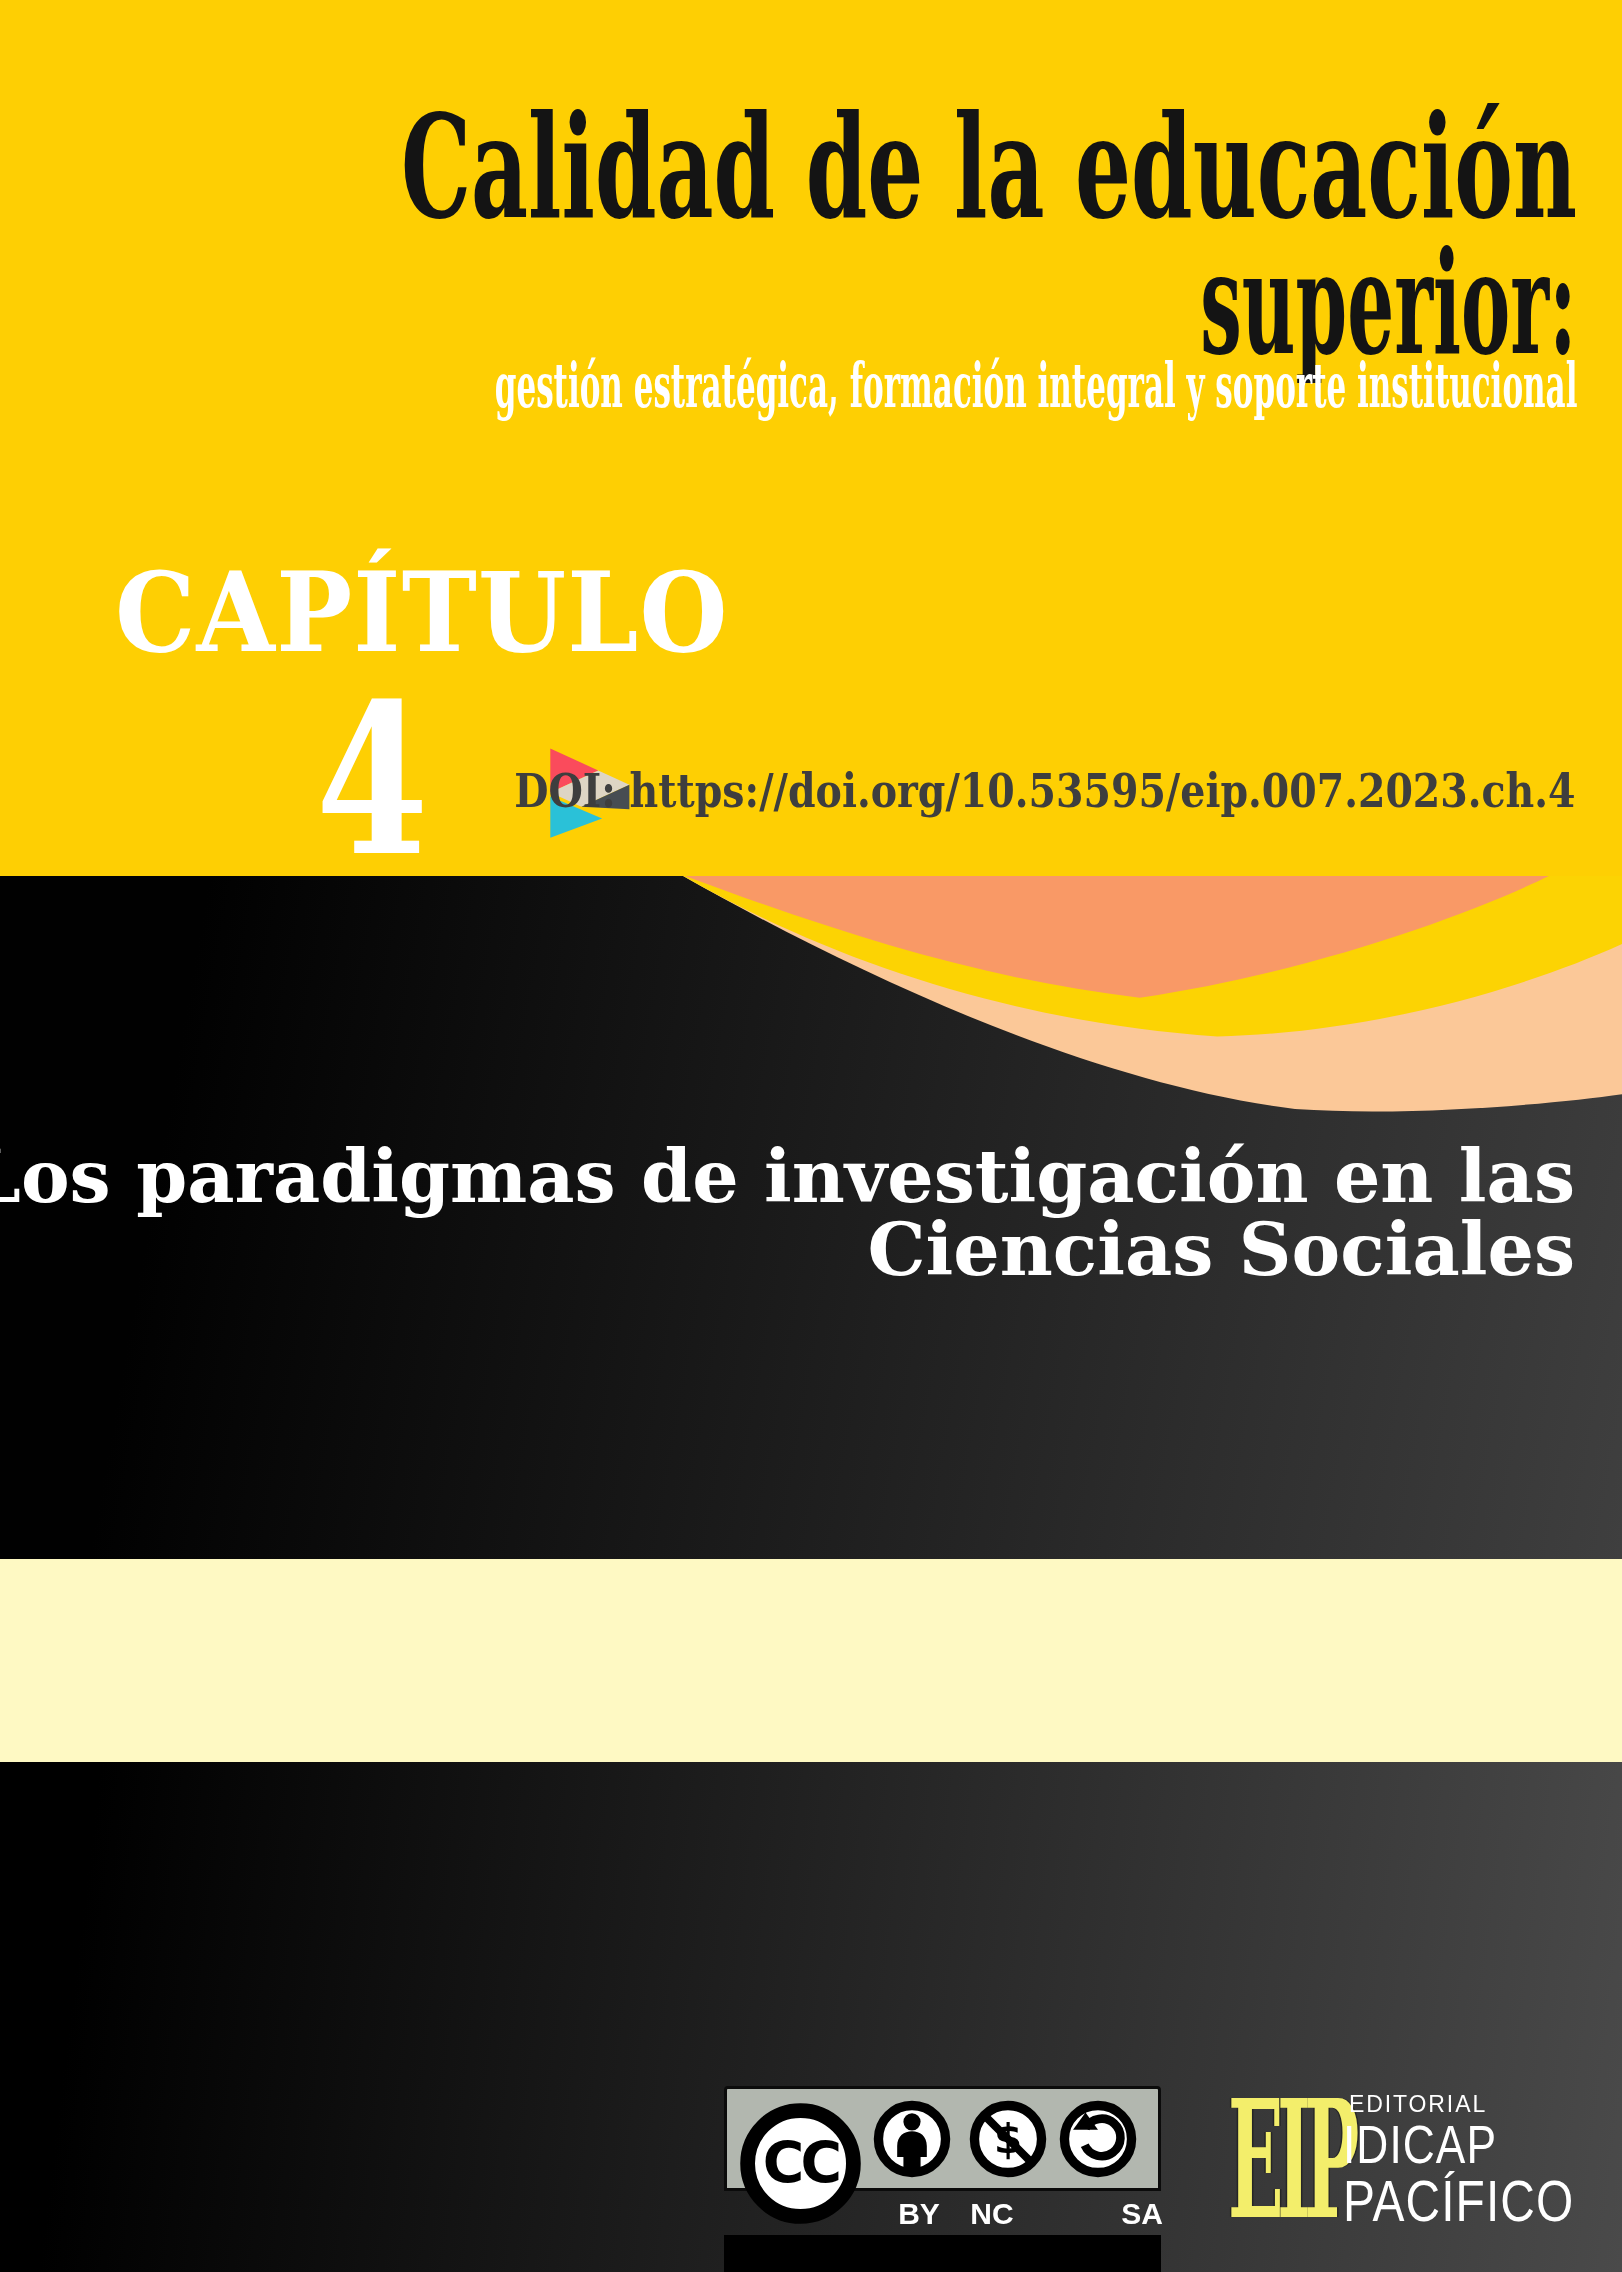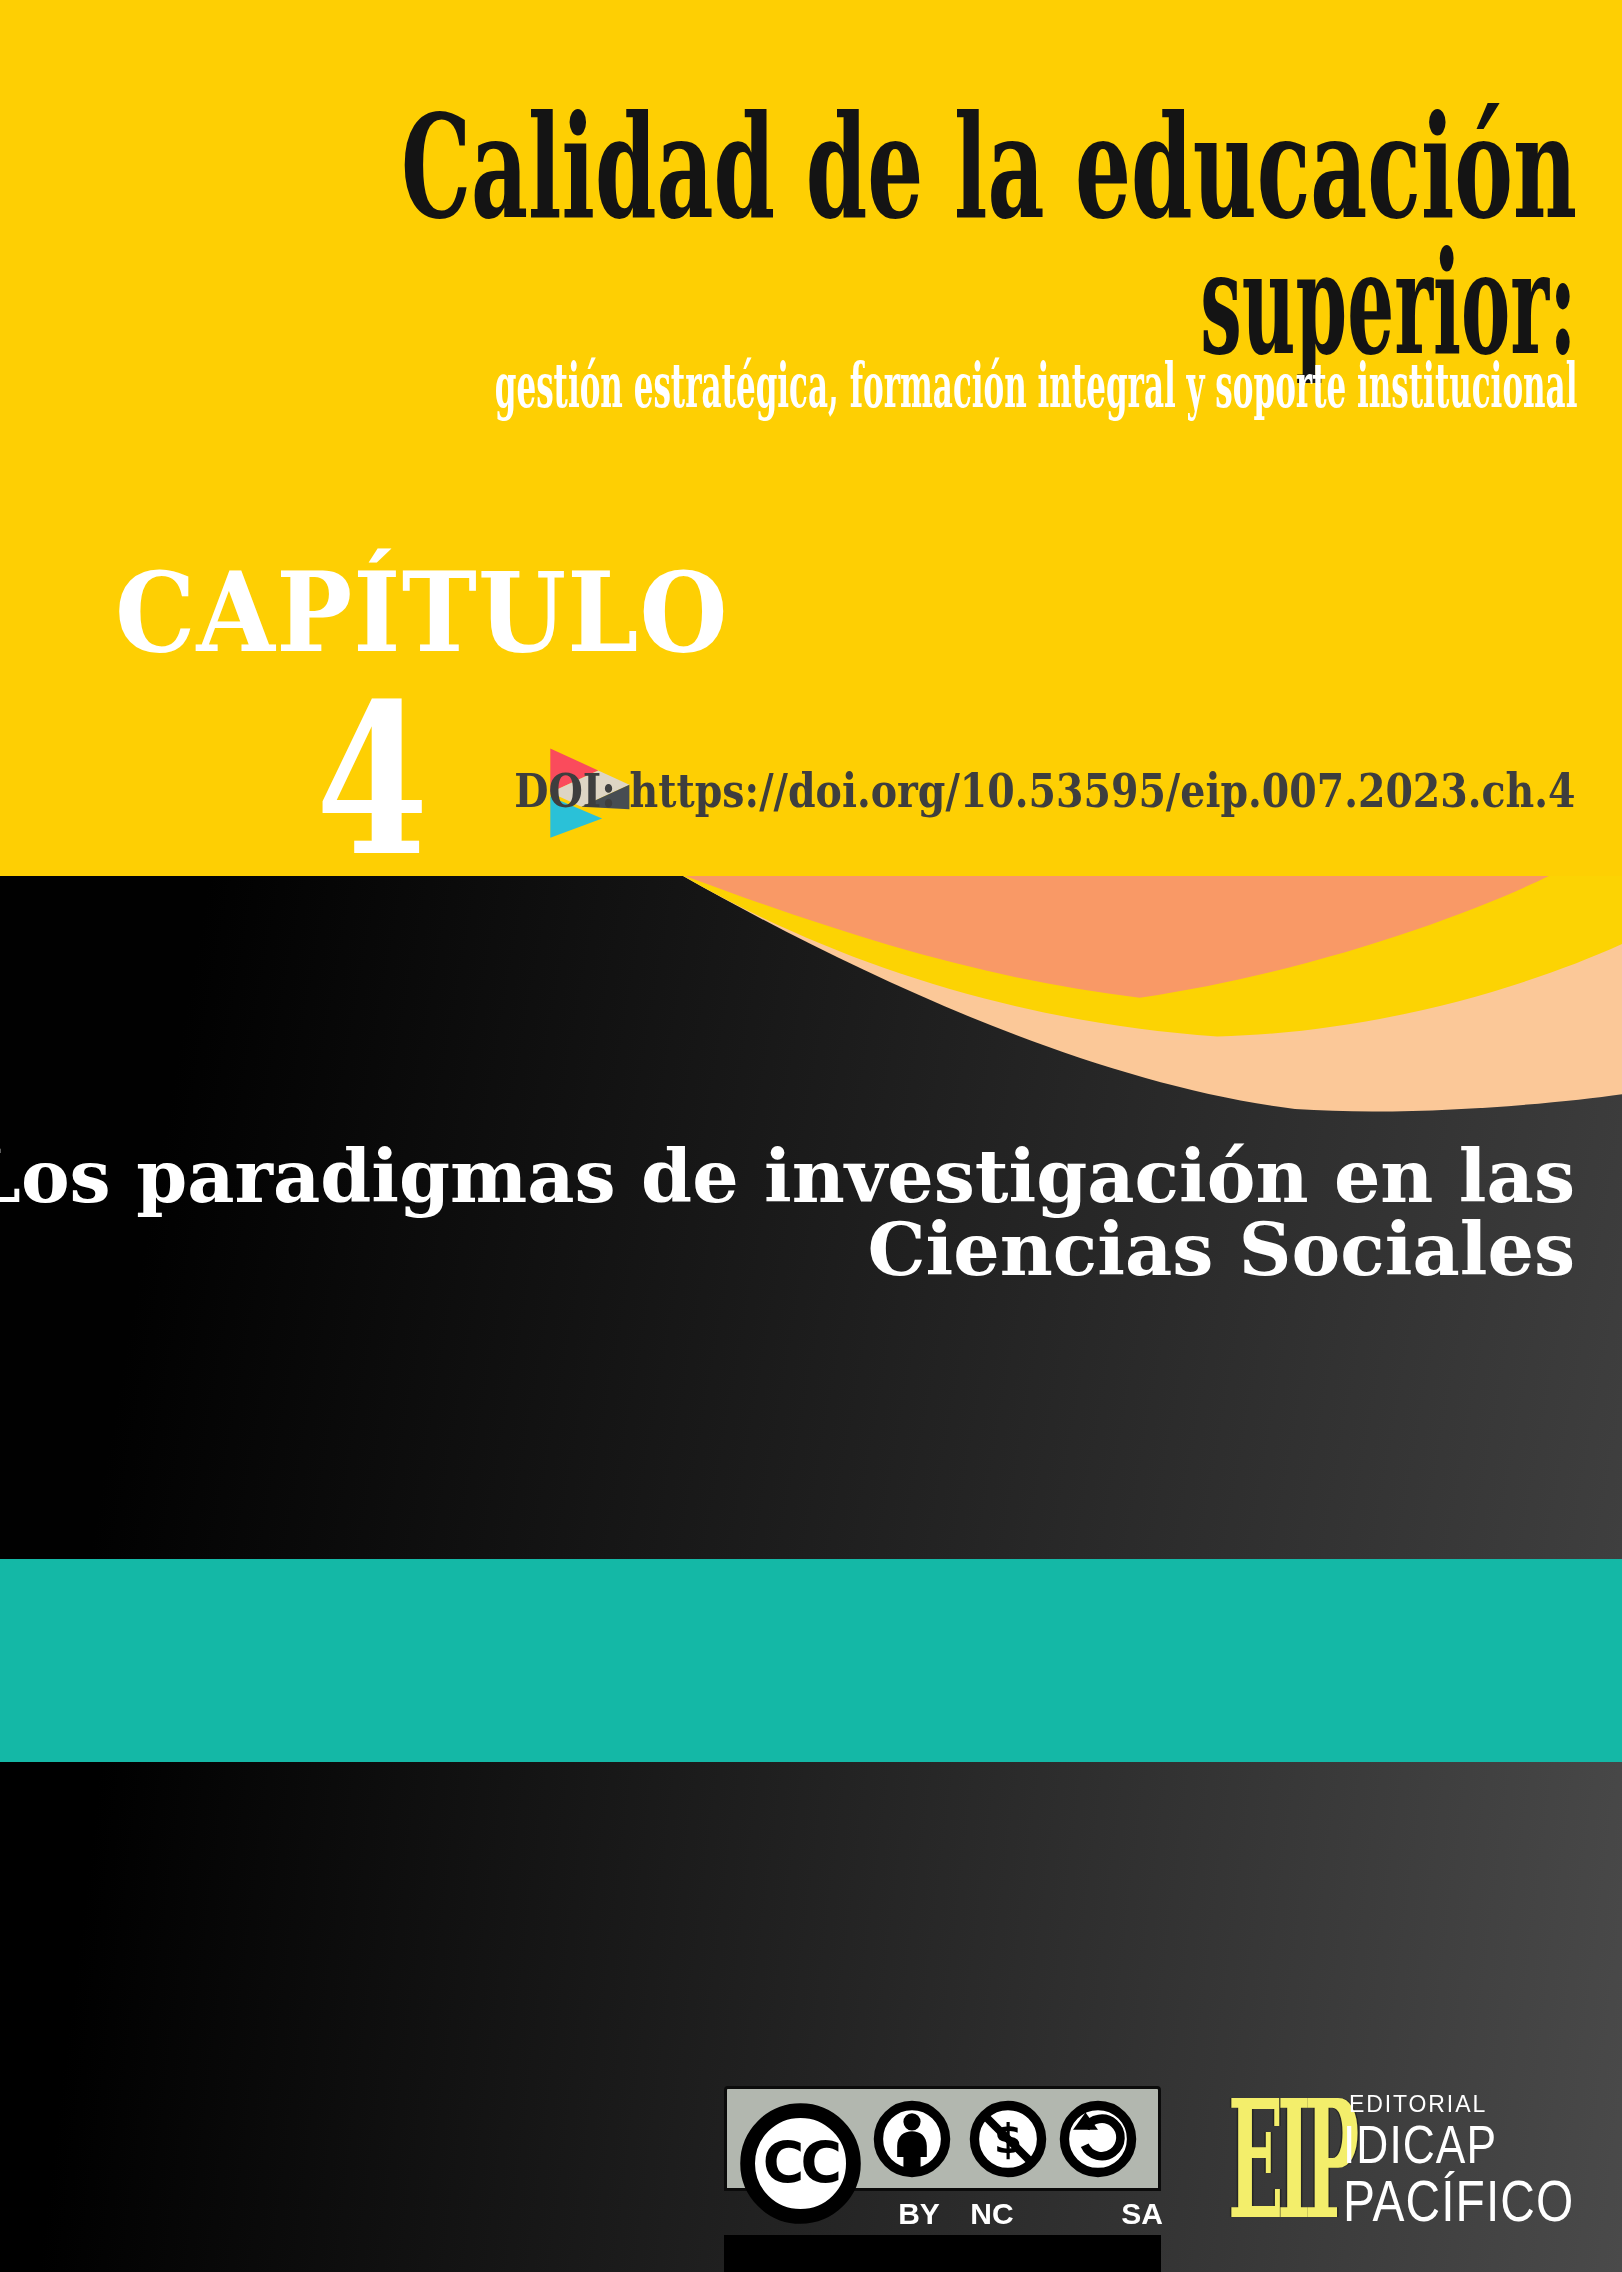--- a/index.html
+++ b/index.html
@@ -1,18 +1,18 @@
 <!DOCTYPE html>
 <html style="--yellow: #fecf03; --curve-yellow: #fcd303; --salmon: #f99966; --peach: #fbc898; --ink: #141414; --doi-ink: #3e3e3e; --badge-gray: #b2b7af; --eip-yellow: #f3ee6b; --doi-red: #fa4b5c; --doi-beige: #ded5c4; --doi-slate: #474d52; --doi-cyan: #2ac1d8;font-size:10.4px"><head>
 <meta charset="utf-8">
 <style>
   html,body{margin:0;padding:0;background:#fff;}
   .page{
     position:relative;width:1622px;height:2273px;overflow:hidden;
-    background:#14b8a6;
+    background:#fef9c3;
     font-family:"DejaVu Serif","Liberation Serif",serif;
   }
   
   .top-band{
     position:absolute;left:0;top:0;width:1622px;height:876px;
     background:var(--yellow,#fecf03);
   }
   .book-title-1{
     position:absolute;right:45px;top:96px;
     font-size:142px;line-height:1;font-weight:bold;color:var(--ink,#141414);

